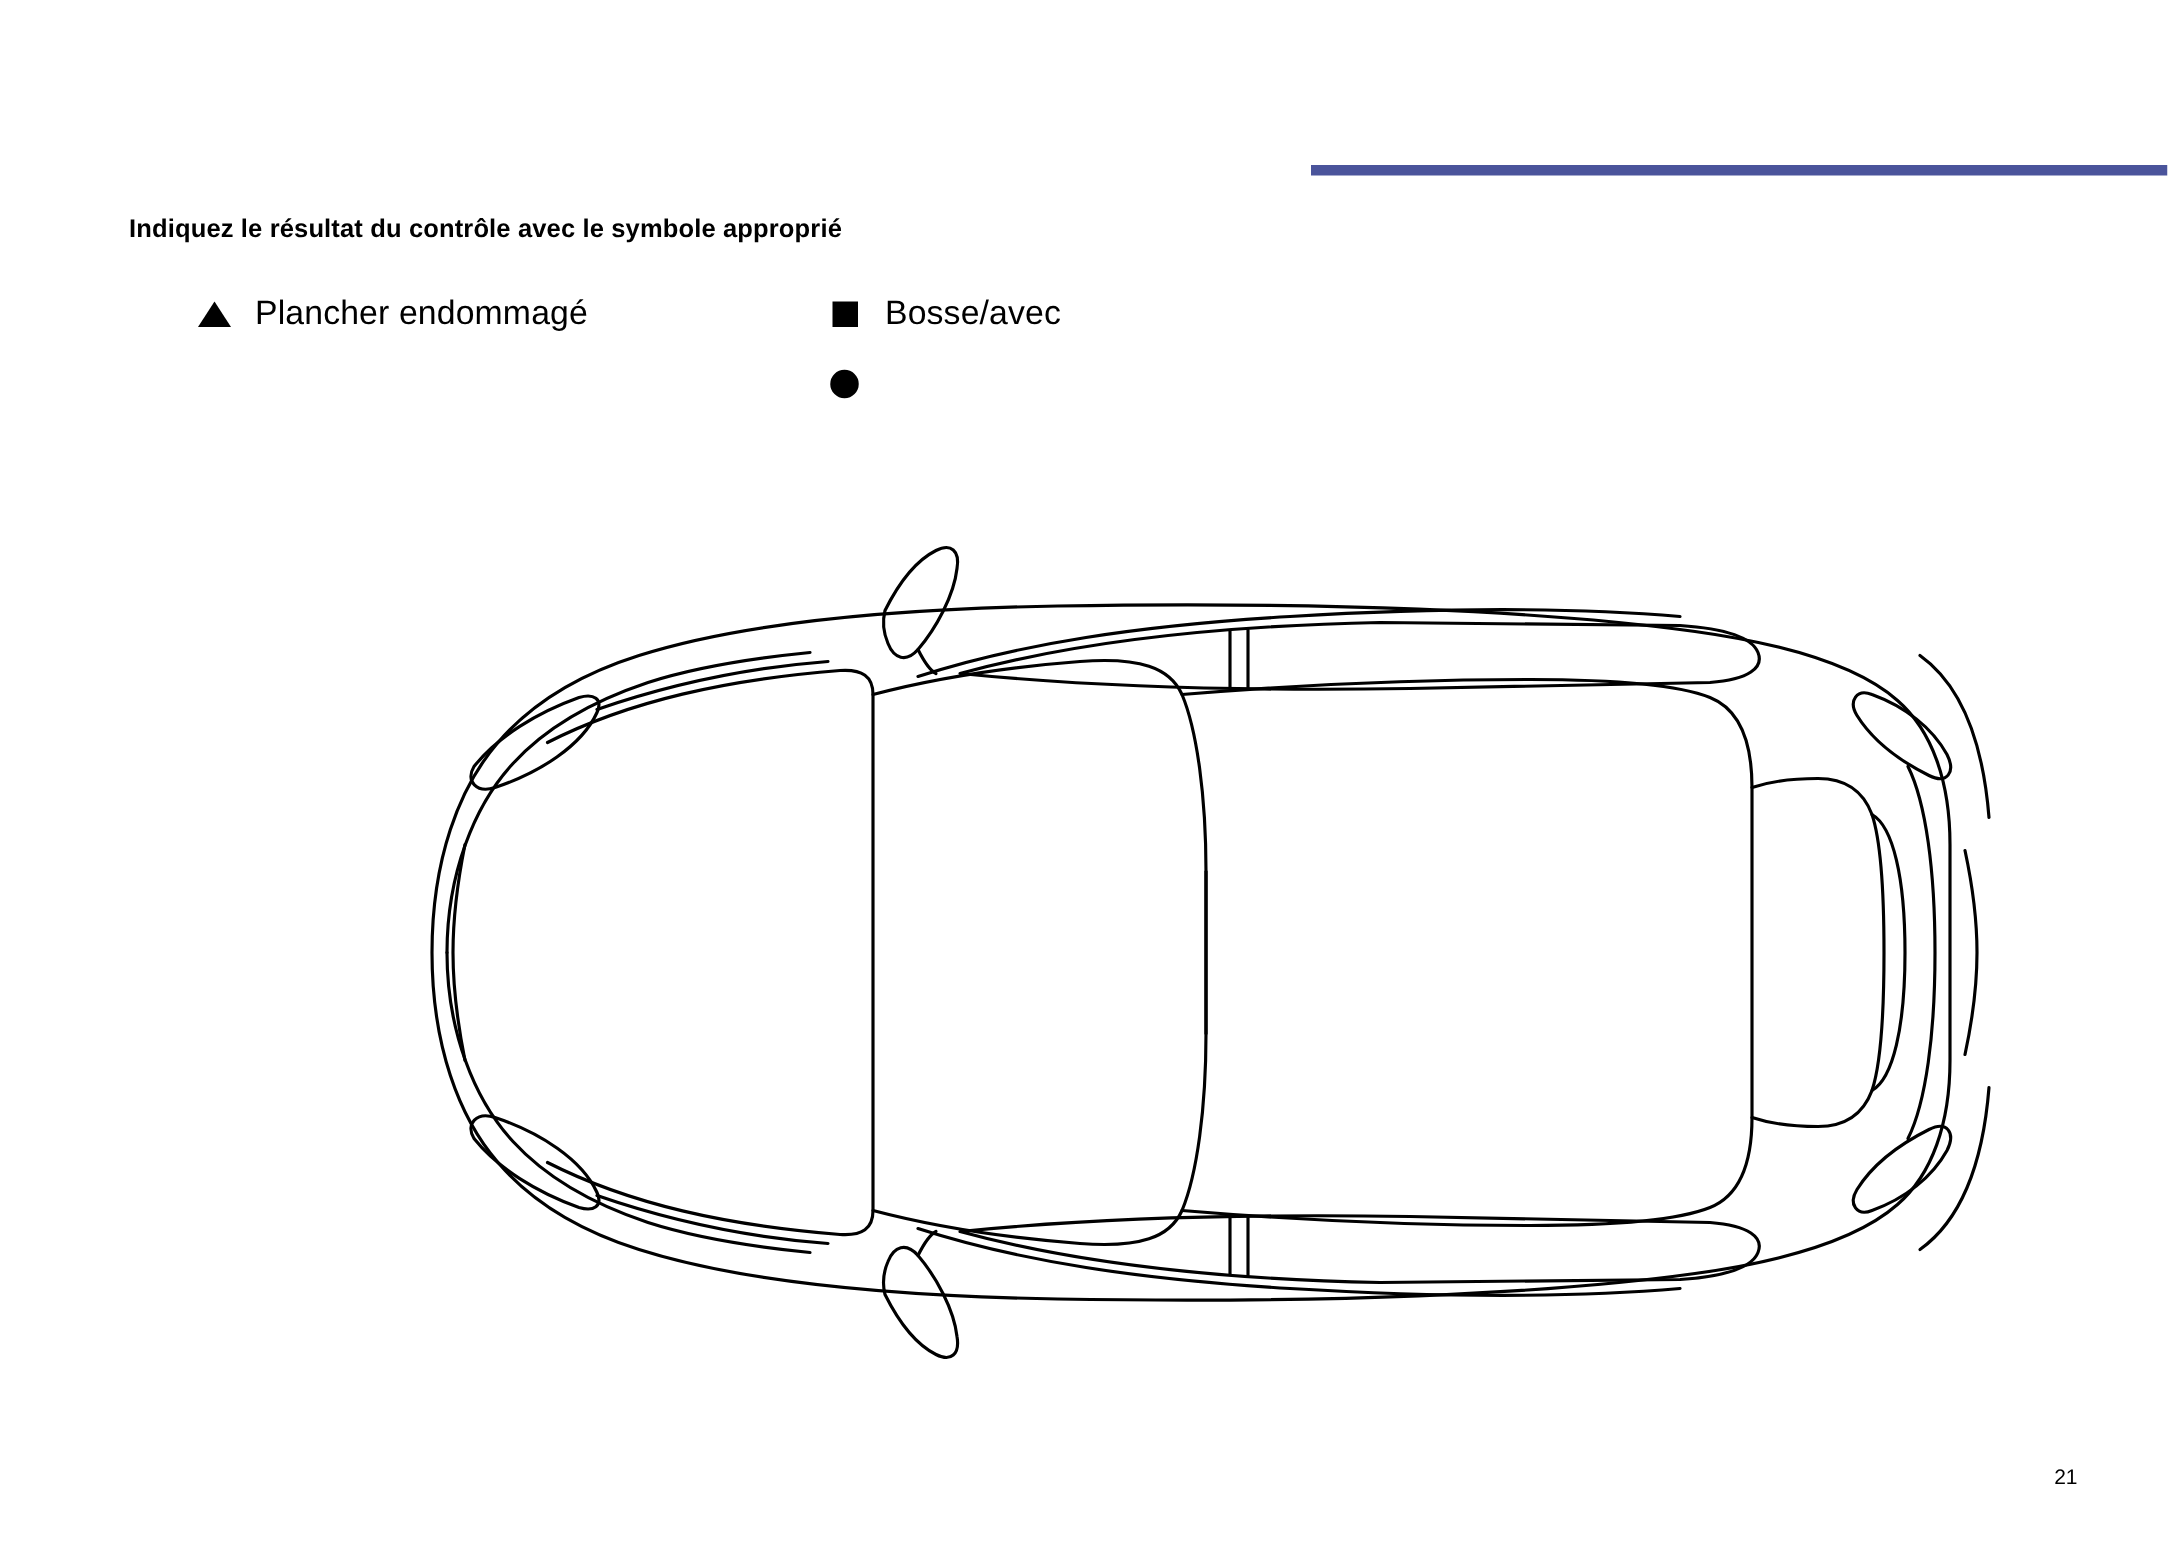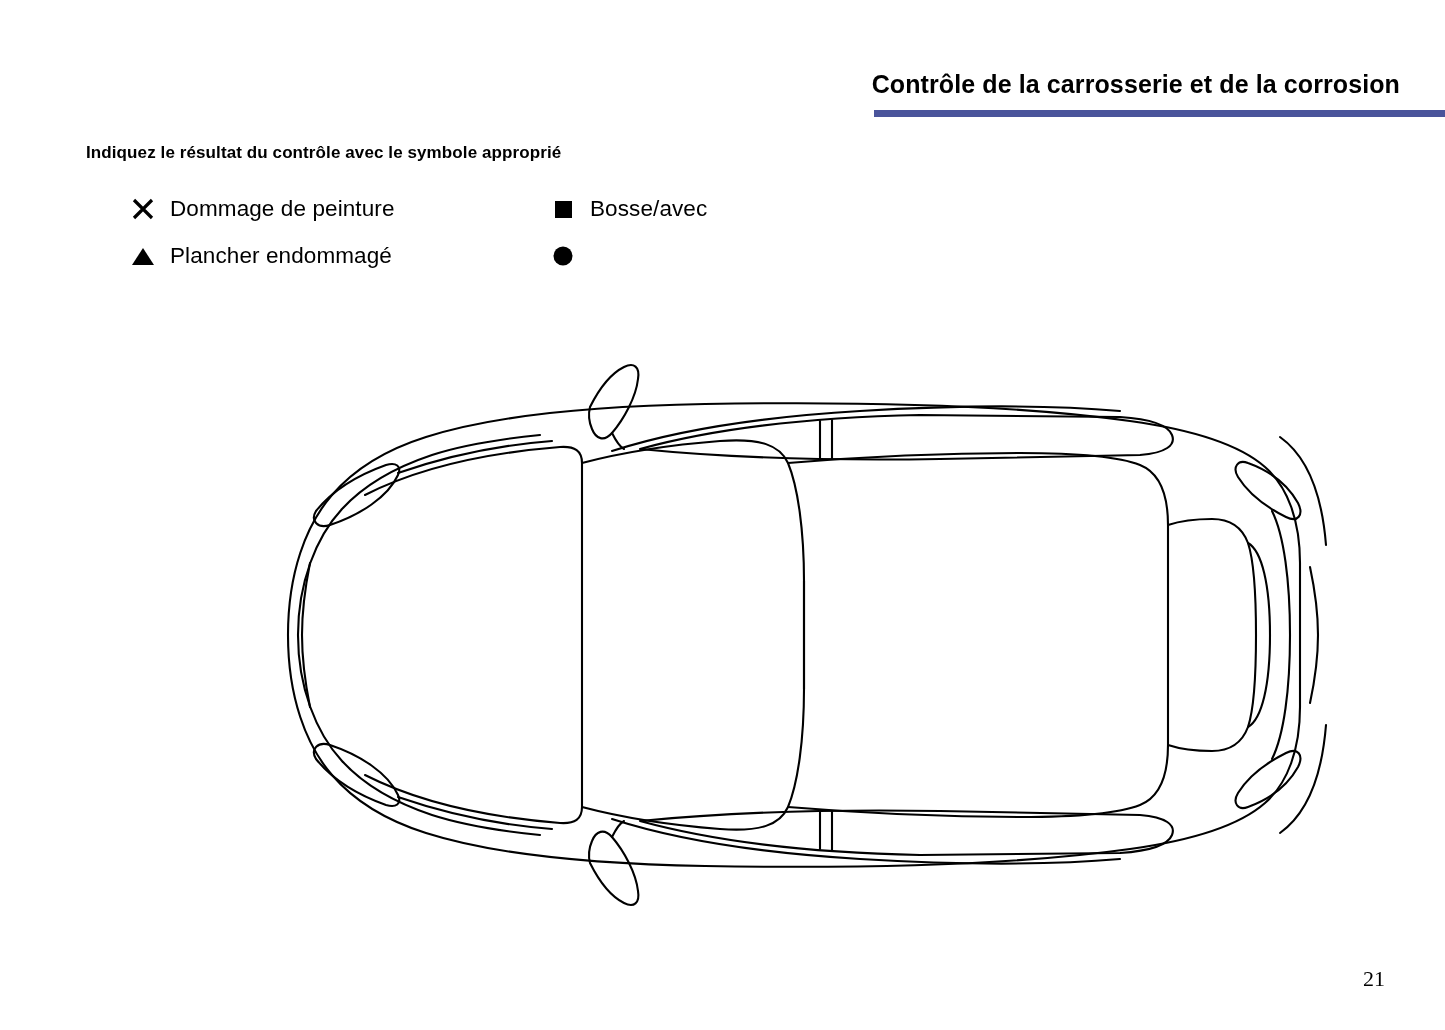--- a/index.html
+++ b/index.html
@@ -93,46 +93,36 @@
     width: 1220px;
     height: 580px;
   }
   .car-diagram svg { display: block; width: 100%; height: 100%; }
 
   
   .page-number {
     position: absolute;
     right: 60px;
     bottom: 38px;
-    font-size: 22px;
-    font-family: Liberation Serif, serif;
+    font-size: 14px;
   }
 </style>
 </head>
 <body>
 
 <div class="page-header">
-  <div class="header-title">Contrôle de la carrosserie et de la corrosion</div>
   <div class="header-rule" style="background: rgb(74, 84, 155);"></div>
 </div>
 
 <div class="legend-heading">Indiquez le résultat du contrôle avec le symbole approprié</div>
 
 <div class="legend">
 
   <div class="legend-col left">
 
-    <div class="legend-item">
-      <span class="legend-symbol">
-        <svg width="26" height="26" viewBox="0 0 26 26" aria-hidden="true">
-          <path d="M4 4 L22 22 M22 4 L4 22" stroke="#000" stroke-width="3.2" stroke-linecap="butt" fill="none"></path>
-        </svg>
-      </span>
-      <span class="legend-label">Dommage de peinture</span>
-    </div>
 
     <div class="legend-item">
       <span class="legend-symbol">
         <svg width="26" height="26" viewBox="0 0 26 26" aria-hidden="true">
           <polygon points="13,5 24,22 2,22" fill="#000"></polygon>
         </svg>
       </span>
       <span class="legend-label">Plancher endommagé</span>
     </div>
 

